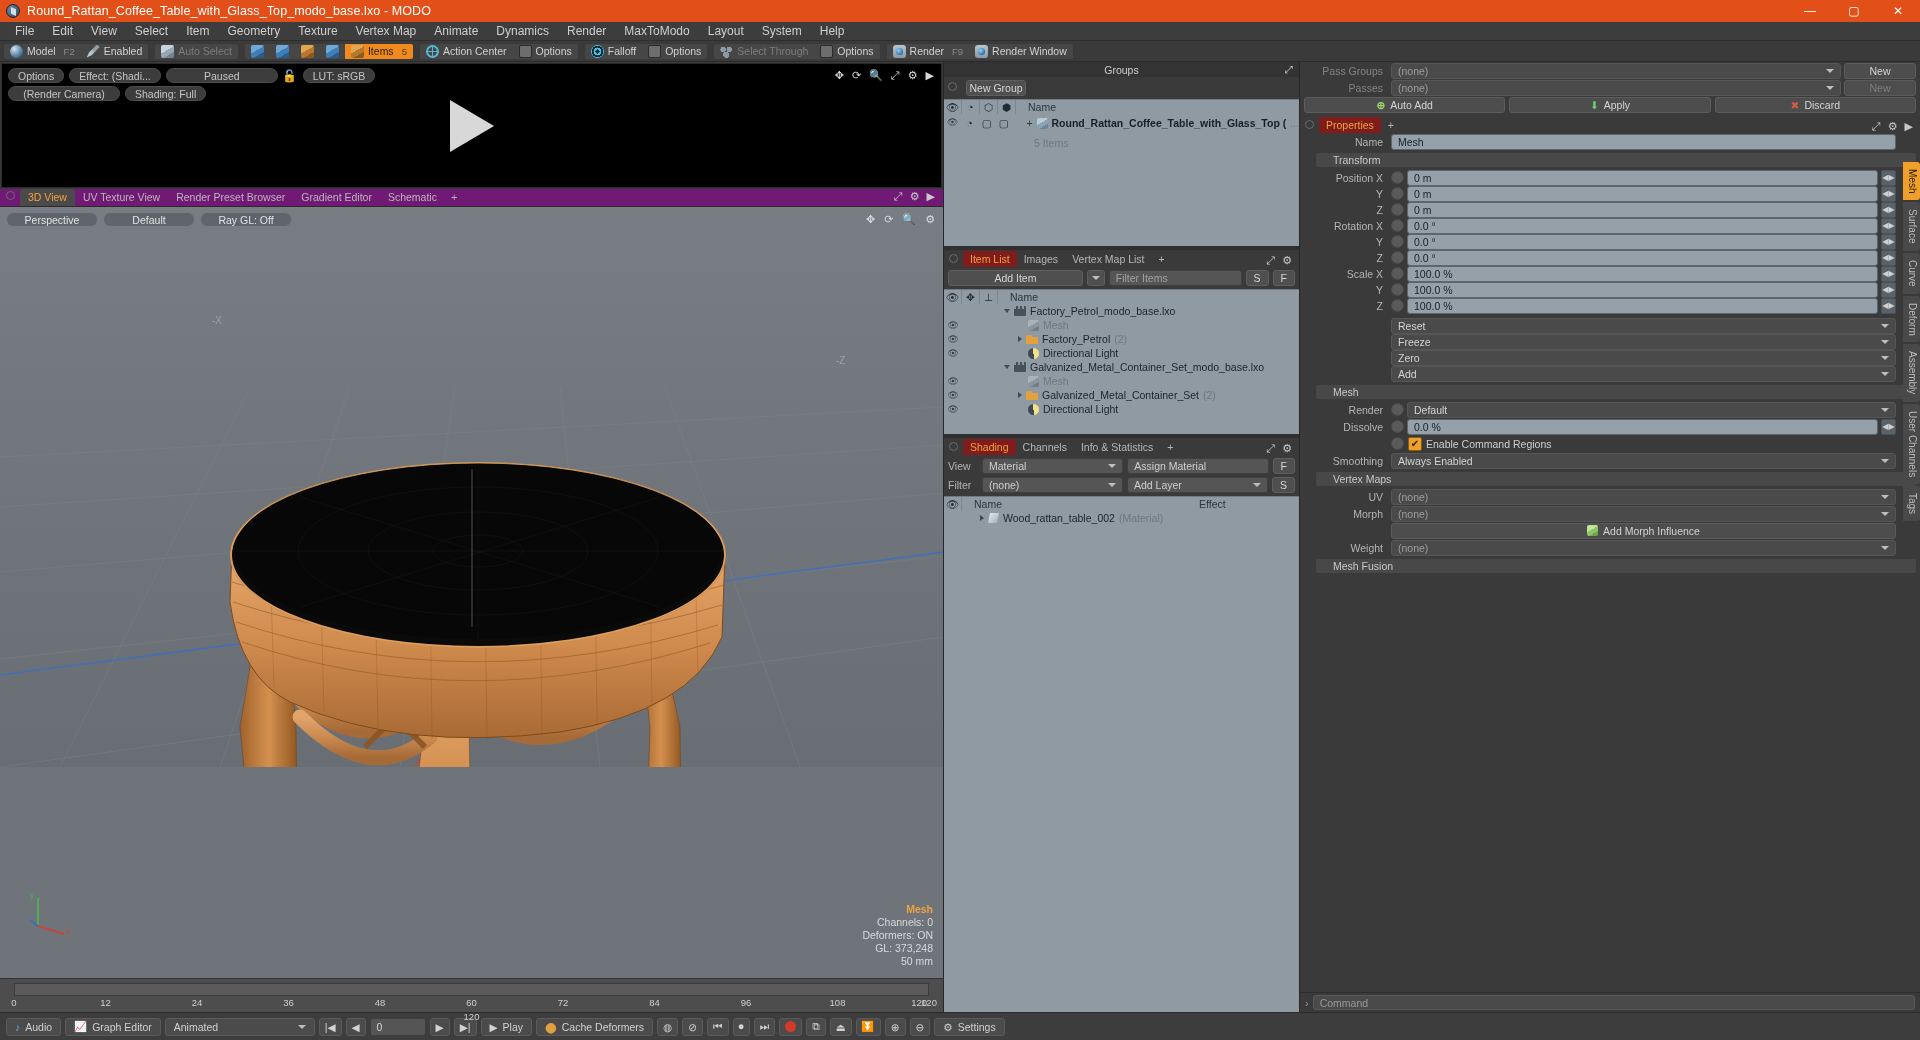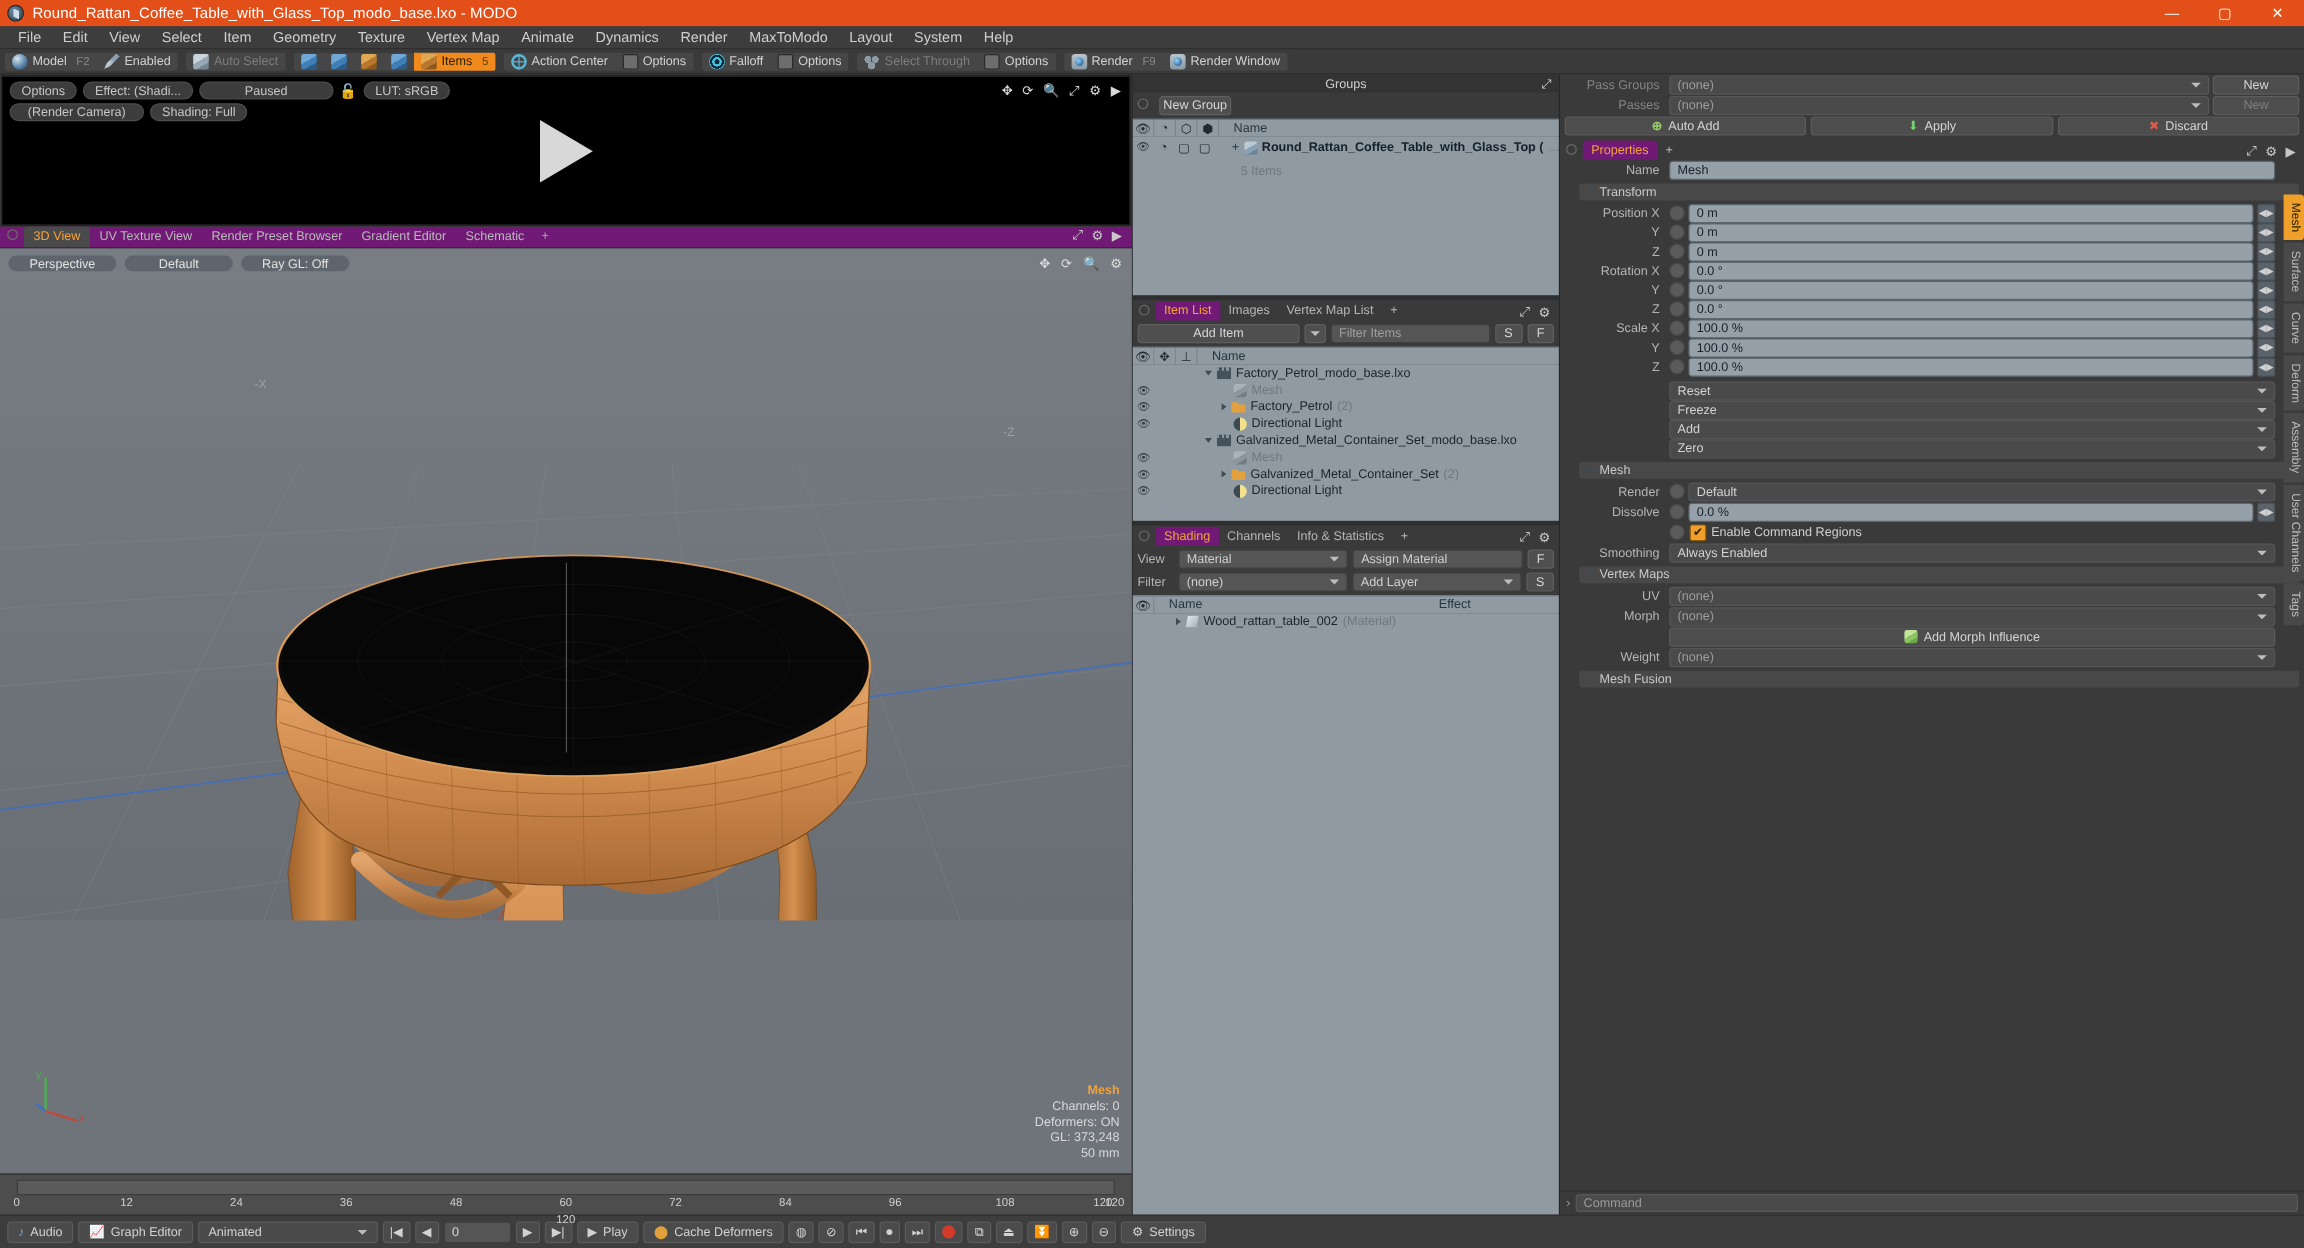--- a/index.html
+++ b/index.html
@@ -104,21 +104,21 @@
 
   
   .midcol { width:356px; display:flex; flex-direction:column; background:#3a3a3a;
     border-right:1px solid #272727; }
   .panel-title { height:15px; background:#333; color:#d0d0d0; font-size:10.5px;
     display:flex; align-items:center; justify-content:center; position:relative; }
   .panel-title .pt-icons { position:absolute; right:6px; display:flex; gap:6px; }
   .ptabbar { height:17px; background:#3a3a3a; display:flex; align-items:flex-end; padding-left:5px; }
   .ptab { height:16px; line-height:16px; padding:0 7px; font-size:10.5px; color:#b6b6b6;
     border-radius:3px 3px 0 0; }
-  .ptab.active { background:#701a75; color:#f5a13c; }
+  .ptab.active { background:#7f1d1d; color:#f5a13c; }
   .ptab-right { margin-left:auto; display:flex; gap:7px; padding-right:7px; color:#c7c7c7; }
 
   .ctrlrow { display:flex; gap:4px; padding:3px 4px; align-items:center; }
   .btn { background:#4f4f4f; border:1px solid #5e5e5e; border-radius:3px; height:16px;
     display:flex; align-items:center; justify-content:center; font-size:10.5px; color:#d6d6d6;
     padding:0 7px; white-space:nowrap; }
   .field { background:#555; border:1px solid #3f3f3f; border-radius:3px; height:16px;
     display:flex; align-items:center; padding:0 6px; font-size:10.5px; color:#cfcfcf; }
   .field.ph { color:#a0a0a0; }
   .caret { width:0; height:0; border-left:4px solid transparent; border-right:4px solid transparent;
@@ -863,30 +863,30 @@
             <div class="pselect light">
               <span>Freeze</span>
               <span class="caret"></span>
             </div>
           </div>
         </div>
         <div class="prow">
           <div class="plabel"></div>
           <div class="pctl" style="padding-right:20px;">
             <div class="pselect light">
-              <span>Add</span>
+              <span>Zero</span>
               <span class="caret"></span>
             </div>
           </div>
         </div>
         <div class="prow">
           <div class="plabel"></div>
           <div class="pctl" style="padding-right:20px;">
             <div class="pselect light">
-              <span>Zero</span>
+              <span>Add</span>
               <span class="caret"></span>
             </div>
           </div>
         </div>
       </div>
 
     <div class="section">
       <span class="tri-d"></span>
       <span>Mesh</span>
     </div>

